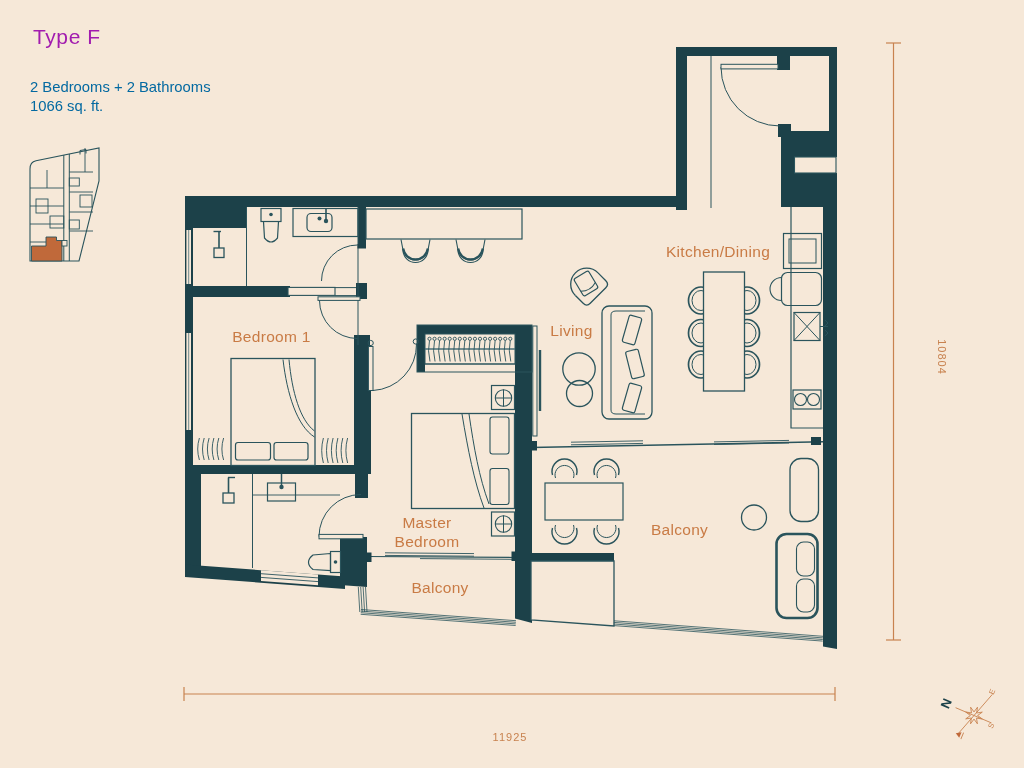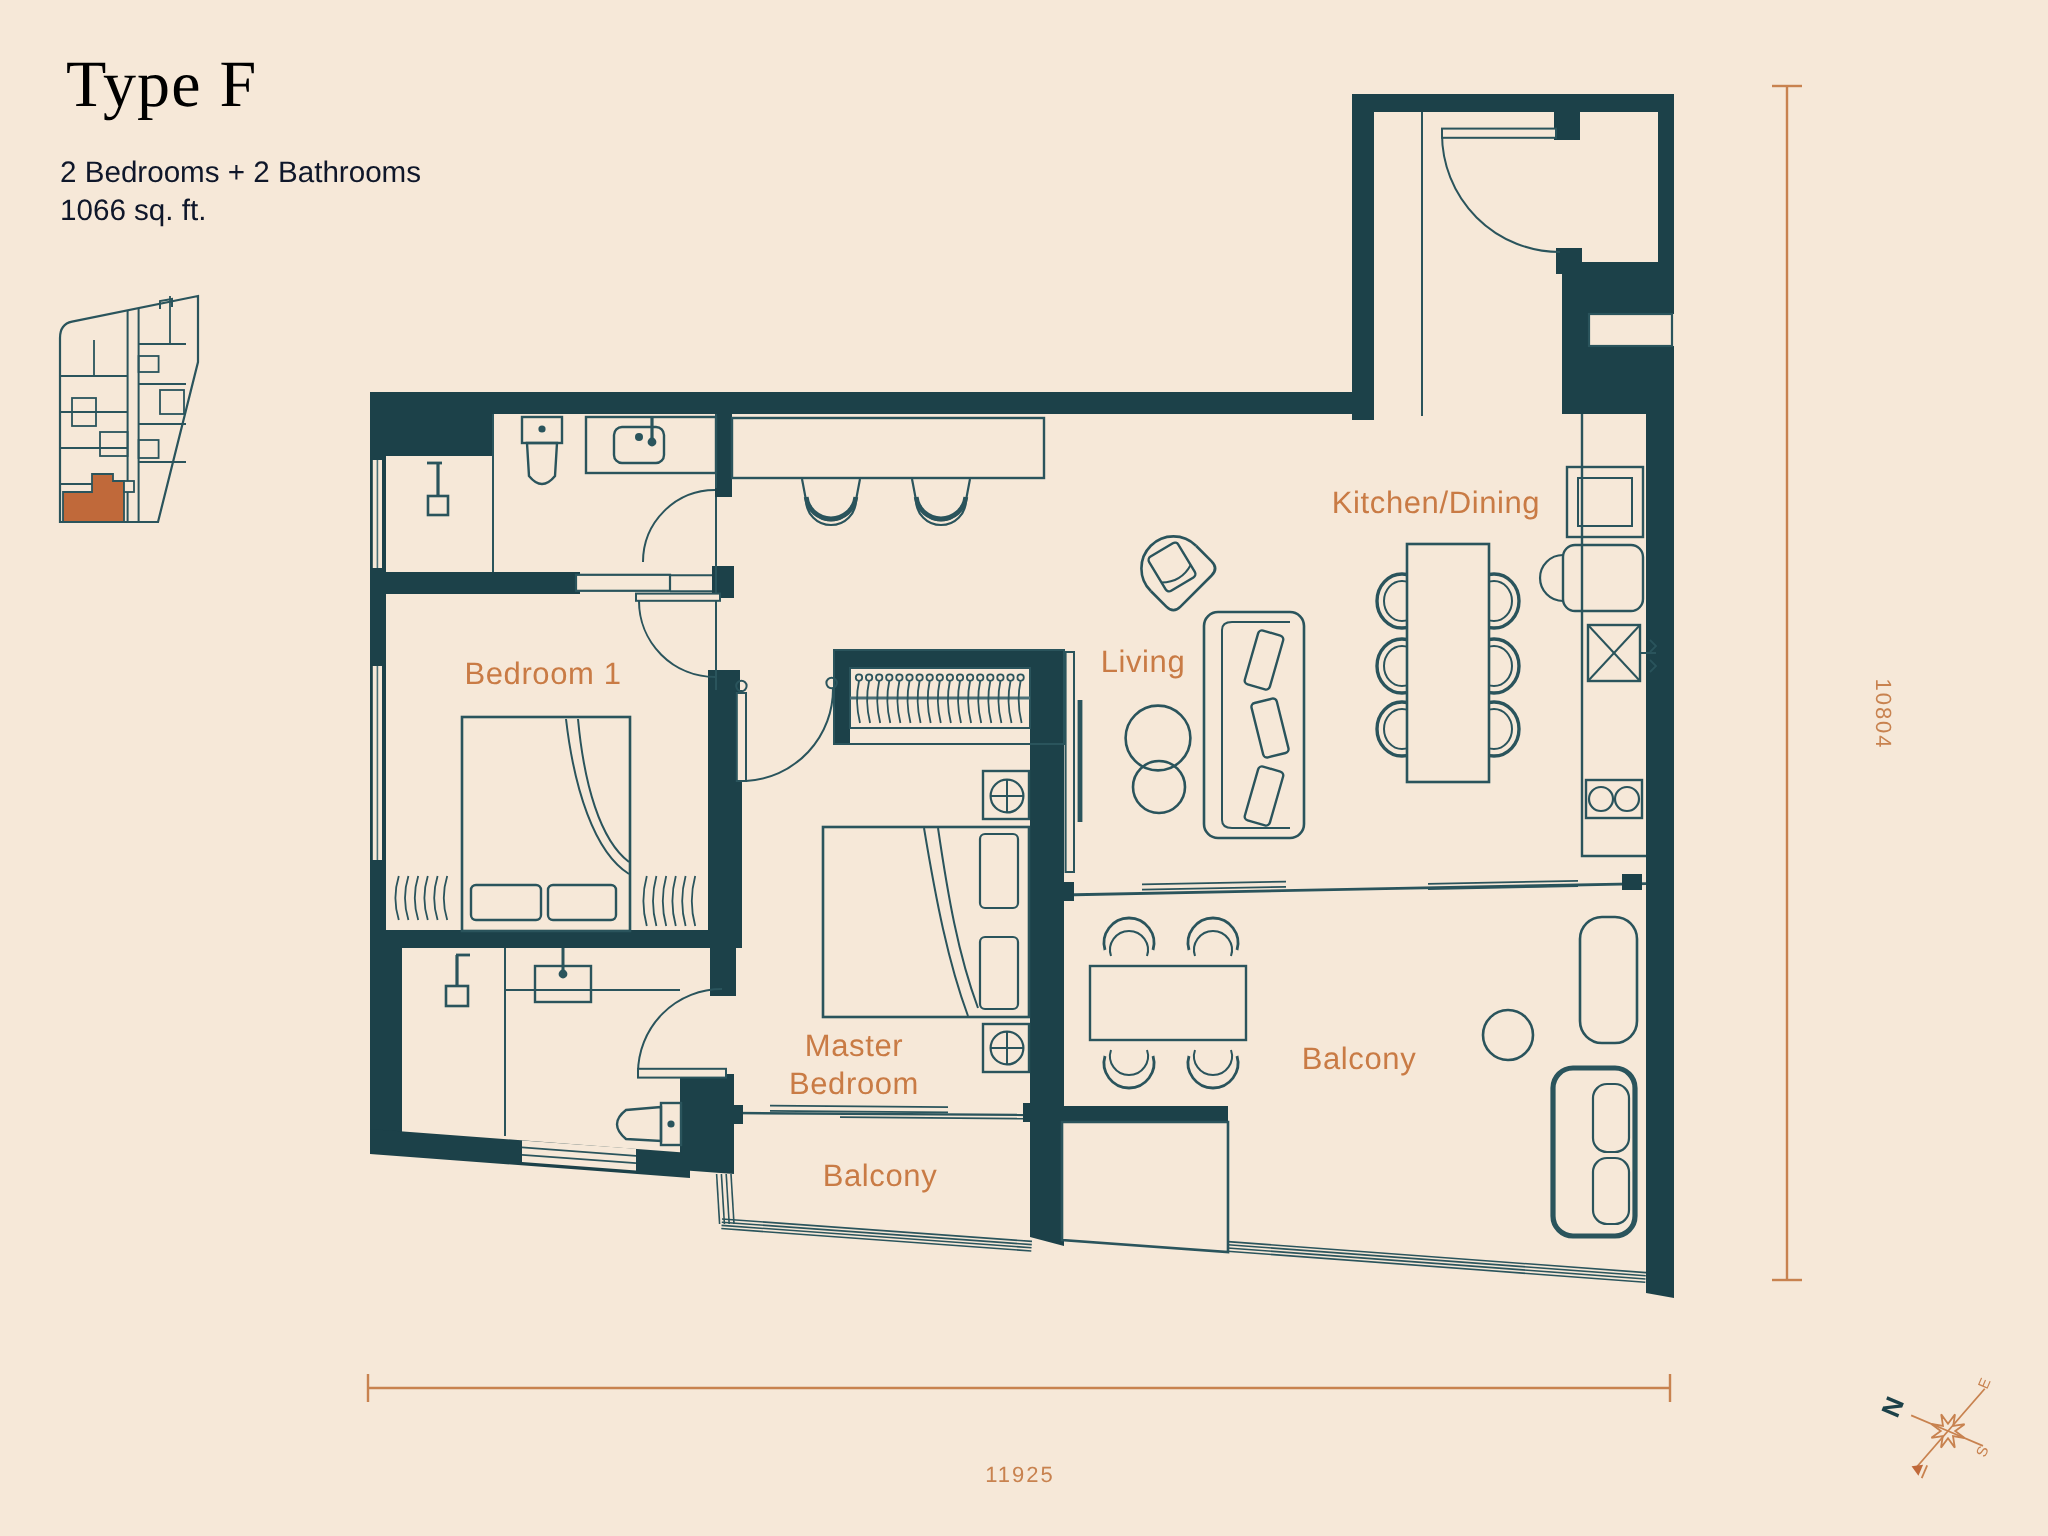--- a/index.html
+++ b/index.html
@@ -1,15 +1,15 @@
 <!DOCTYPE html>
 <html><head><meta charset="utf-8"><style>
 html,body{margin:0;padding:0;width:1024px;height:768px;background:#f6e8d8;overflow:hidden}
-#t1{position:absolute;left:33px;top:25px;font-family:Liberation Serif, serif;font-size:33px;color:#000000;letter-spacing:0.6px}
-#t2{position:absolute;left:30px;top:78px;font-family:"Liberation Sans",sans-serif;font-size:14.8px;color:#0f172a;line-height:19px}
+#t1{position:absolute;left:33px;top:25px;font-family:Liberation Sans, sans-serif;font-size:21px;color:#a21caf;letter-spacing:0.6px}
+#t2{position:absolute;left:30px;top:78px;font-family:"Liberation Sans",sans-serif;font-size:14.8px;color:#0369a1;line-height:19px}
 svg{position:absolute;left:0;top:0}
 </style></head>
 <body>
 <div id="t1">Type F</div>
 <div id="t2">2 Bedrooms + 2 Bathrooms<br>1066 sq. ft.</div>
 <svg width="1024" height="768" viewBox="0 0 1024 768">
 <rect x="185" y="196" width="502" height="11" fill="#1c4149"></rect>
 <rect x="676" y="47" width="11" height="163" fill="#1c4149"></rect>
 <rect x="676" y="47" width="161" height="9" fill="#1c4149"></rect>
 <rect x="829" y="56" width="8" height="78" fill="#1c4149"></rect>

